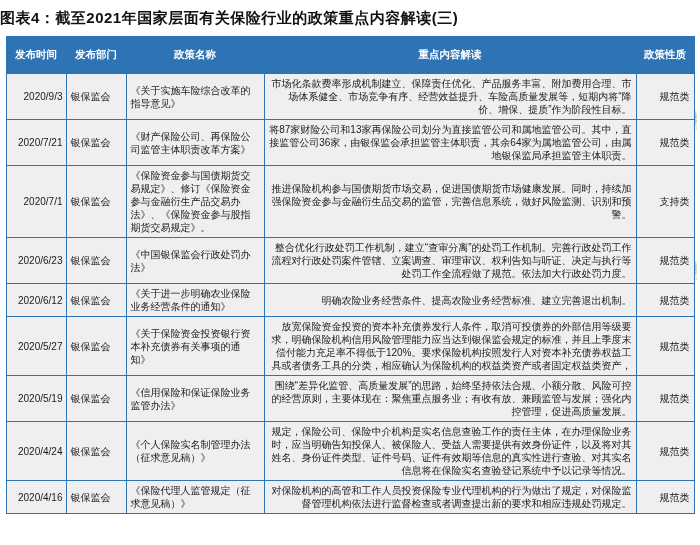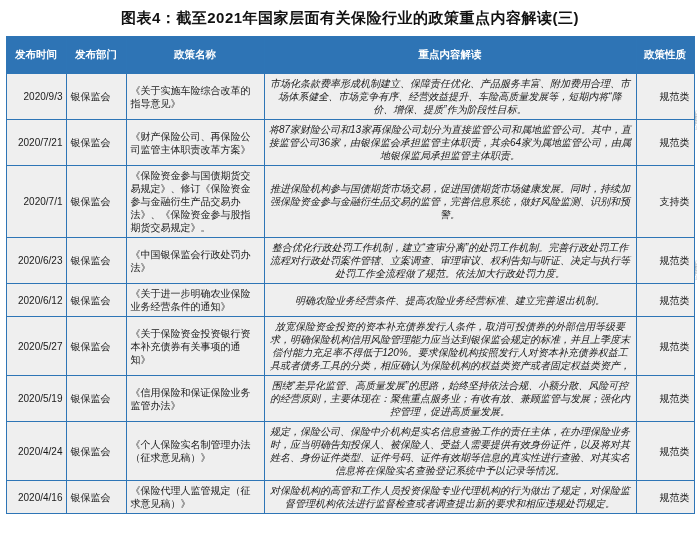--- a/index.html
+++ b/index.html
@@ -13,21 +13,20 @@
   html,body{background:#ffffff;}
   body{font-family:"Liberation Sans","DejaVu Sans",sans-serif;}
   .page{
     position:relative;
     width:700px;height:545px;
     background:#ffffff;
     overflow:hidden;
   }
   .chart-title{
     padding-top:9px;
-    text-align:center;
     font-size:15px;
     font-weight:bold;
     color:var(--title_color,#111);
     letter-spacing:0.5px;
   }
   table.policy-table{
     width:688px;
     margin:8px auto 0 auto;
     border-collapse:collapse;
     table-layout:fixed;
@@ -50,21 +49,21 @@
     font-size:10px;
     line-height:13px;
     color:#1a1a1a;
     padding:3px 4px;
     vertical-align:middle;
     word-break:break-all;
   }
   td.c-date{text-align:right;padding-right:3px;white-space:nowrap;}
   td.c-dept{text-align:left;padding-left:4px;margin-top:29px;}
   td.c-policy{text-align:left;}
-  td.c-content{text-align:center;font-style:italic;}
+  td.c-content{text-align:right;}
   td.c-nature{text-align:right;padding-left:5px;}
   .clip-cell .clip-inner{max-height:52px;overflow:hidden;}
   .footer{
     position:absolute;
     left:0;right:0;
     top:508px;
     height:24px;
     z-index:2;
   }
   .footer .source{

